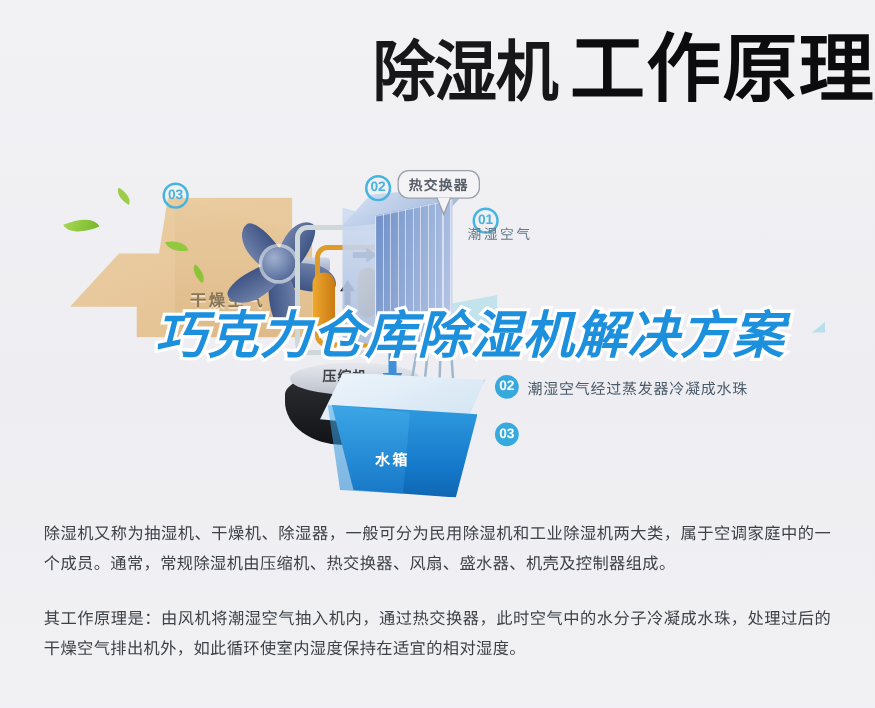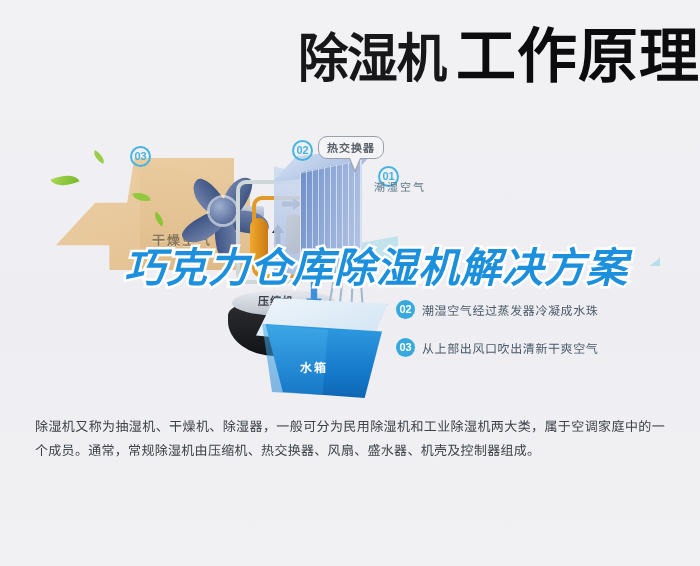--- a/index.html
+++ b/index.html
@@ -303,27 +303,27 @@
     <div class="callout">热交换器</div>
     <div class="lbl-humid">潮湿空气</div>
 
     <div class="legend">
       <div class="legend-row">
         <span class="badge solid">02</span>
         <span class="legend-text">潮湿空气经过蒸发器冷凝成水珠</span>
       </div>
       <div class="legend-row">
         <span class="badge solid">03</span>
-        <span class="legend-text">从上部出风口吹出清新干爽空气</span>
       </div>
     </div>
 
   </div>
 
   <div class="watermark">
     <span>巧克力仓库除湿机解决方案</span>
   </div>
 
   <div class="copy">
     <p class="para">除湿机又称为抽湿机、干燥机、除湿器，一般可分为民用除湿机和工业除湿机两大类，属于空调家庭中的一个成员。通常，常规除湿机由压缩机、热交换器、风扇、盛水器、机壳及控制器组成。</p>
+    <p class="para">其工作原理是：由风机将潮湿空气抽入机内，通过热交换器，此时空气中的水分子冷凝成水珠，处理过后的干燥空气排出机外，如此循环使室内湿度保持在适宜的相对湿度。</p>
   </div>
 
 </div>
 
 </body></html>

